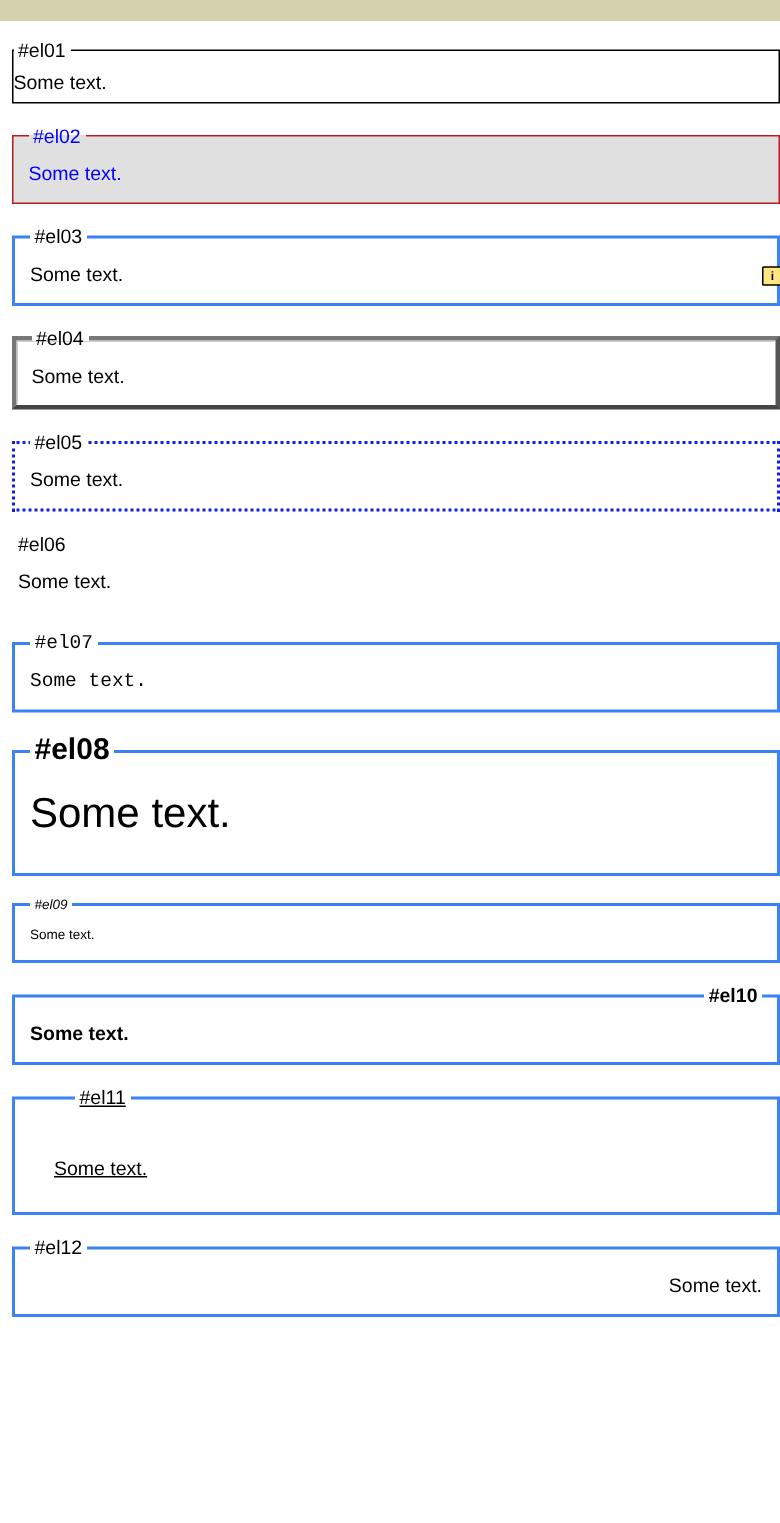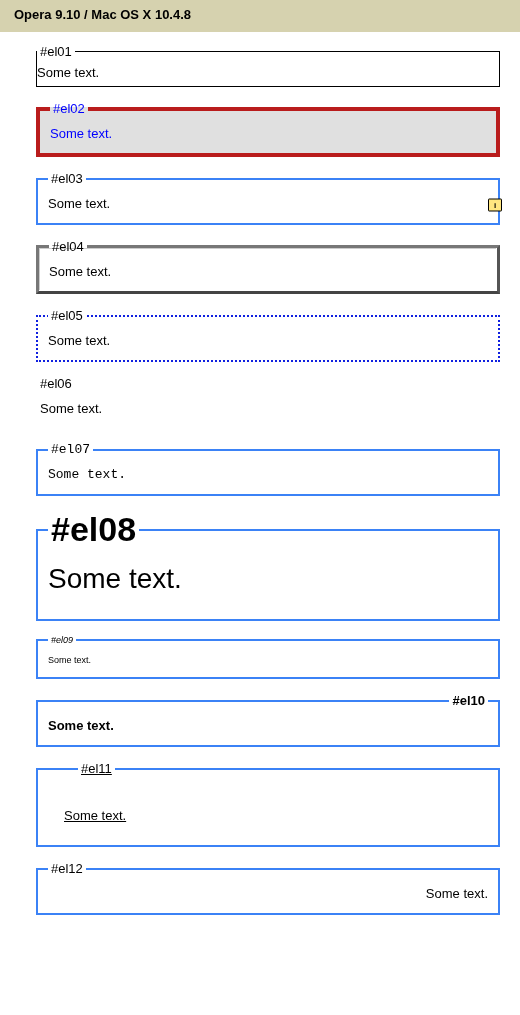--- a/index.html
+++ b/index.html
@@ -13,35 +13,35 @@
     color: #000;
   }
   .header {
     background: #d6d2af;
     padding: 6px 14px 8px 14px;
     font-size: 13px;
     line-height: 1.4;
     font-weight: 600;
   }
   .header .tag { font-family: "Courier New", monospace; }
-  .content { padding: 4px 20px 20px 8px; margin-left: 28px; }
+  .content { padding: 4px 0 20px 8px; }
   fieldset {
     margin: 8px 0 14px 0;
     border: 2px solid #3b82f6;
     padding: 6px 10px 10px 10px;
   }
   legend {
     padding: 0 3px;
     font-size: 13px;
   }
   .f01 { border: 1px solid #000; padding: 2px 0 4px 0; margin-left:0; margin-right:0; }
   .f01 legend { padding: 0 3px; }
   .f02 {
     background: #e0e0e0;
-    border: 4px solid #b91c1c;
+    border: 1px solid #b91c1c;
     color: #0000ff;
   }
   .f02 legend { color: #0000ff; }
   .f03 { position: relative; }
   .badge {
     position: absolute;
     right: -4px;
     top: 50%;
     transform: translateY(-50%);
     width: 14px; height: 13px;
@@ -61,37 +61,36 @@
   }
   .f05 {
     border: 2px dotted #1020e0;
     margin-left: 0; margin-right: 0;
   }
   .f06 { border: none; padding-left: 4px; }
   .f06 legend { padding: 0; }
   .f07 { font-family: "Courier New", monospace; }
   .f07 legend { font-family: "Courier New", monospace; }
   .f08 { font-size: 26px; }
-  .f08 legend { font-size: 34px; font-weight: 600; }
+  .f08 legend { font-size: 20px; font-weight: 600; }
   .f08 .body { font-size: 28px; padding: 8px 0 14px 0; }
   .f09 { font-size: 9px; }
   .f09 legend { font-size: 9px; font-style: italic; }
   .f10 { font-weight: bold; }
   .f10 legend { font-weight: bold; text-align: right; }
   .f11 { padding: 6px 10px 20px 26px; text-decoration: underline; }
   .f11 legend { margin-left: 14px; }
   .f11 .body { padding-top: 26px; }
   .f12 .body { text-align: right; }
   .body { padding: 4px 0 2px 0; }
 </style>
 </head>
 <body>
 
 <div class="header">
-  <div>Opera 9.10 / Mac OS X 10.4.8</div>
 </div>
 
 <div class="content">
 
   <fieldset class="f01">
     <legend>#el01</legend>
     <div class="body">Some text.</div>
   </fieldset>
 
   <fieldset class="f02">

